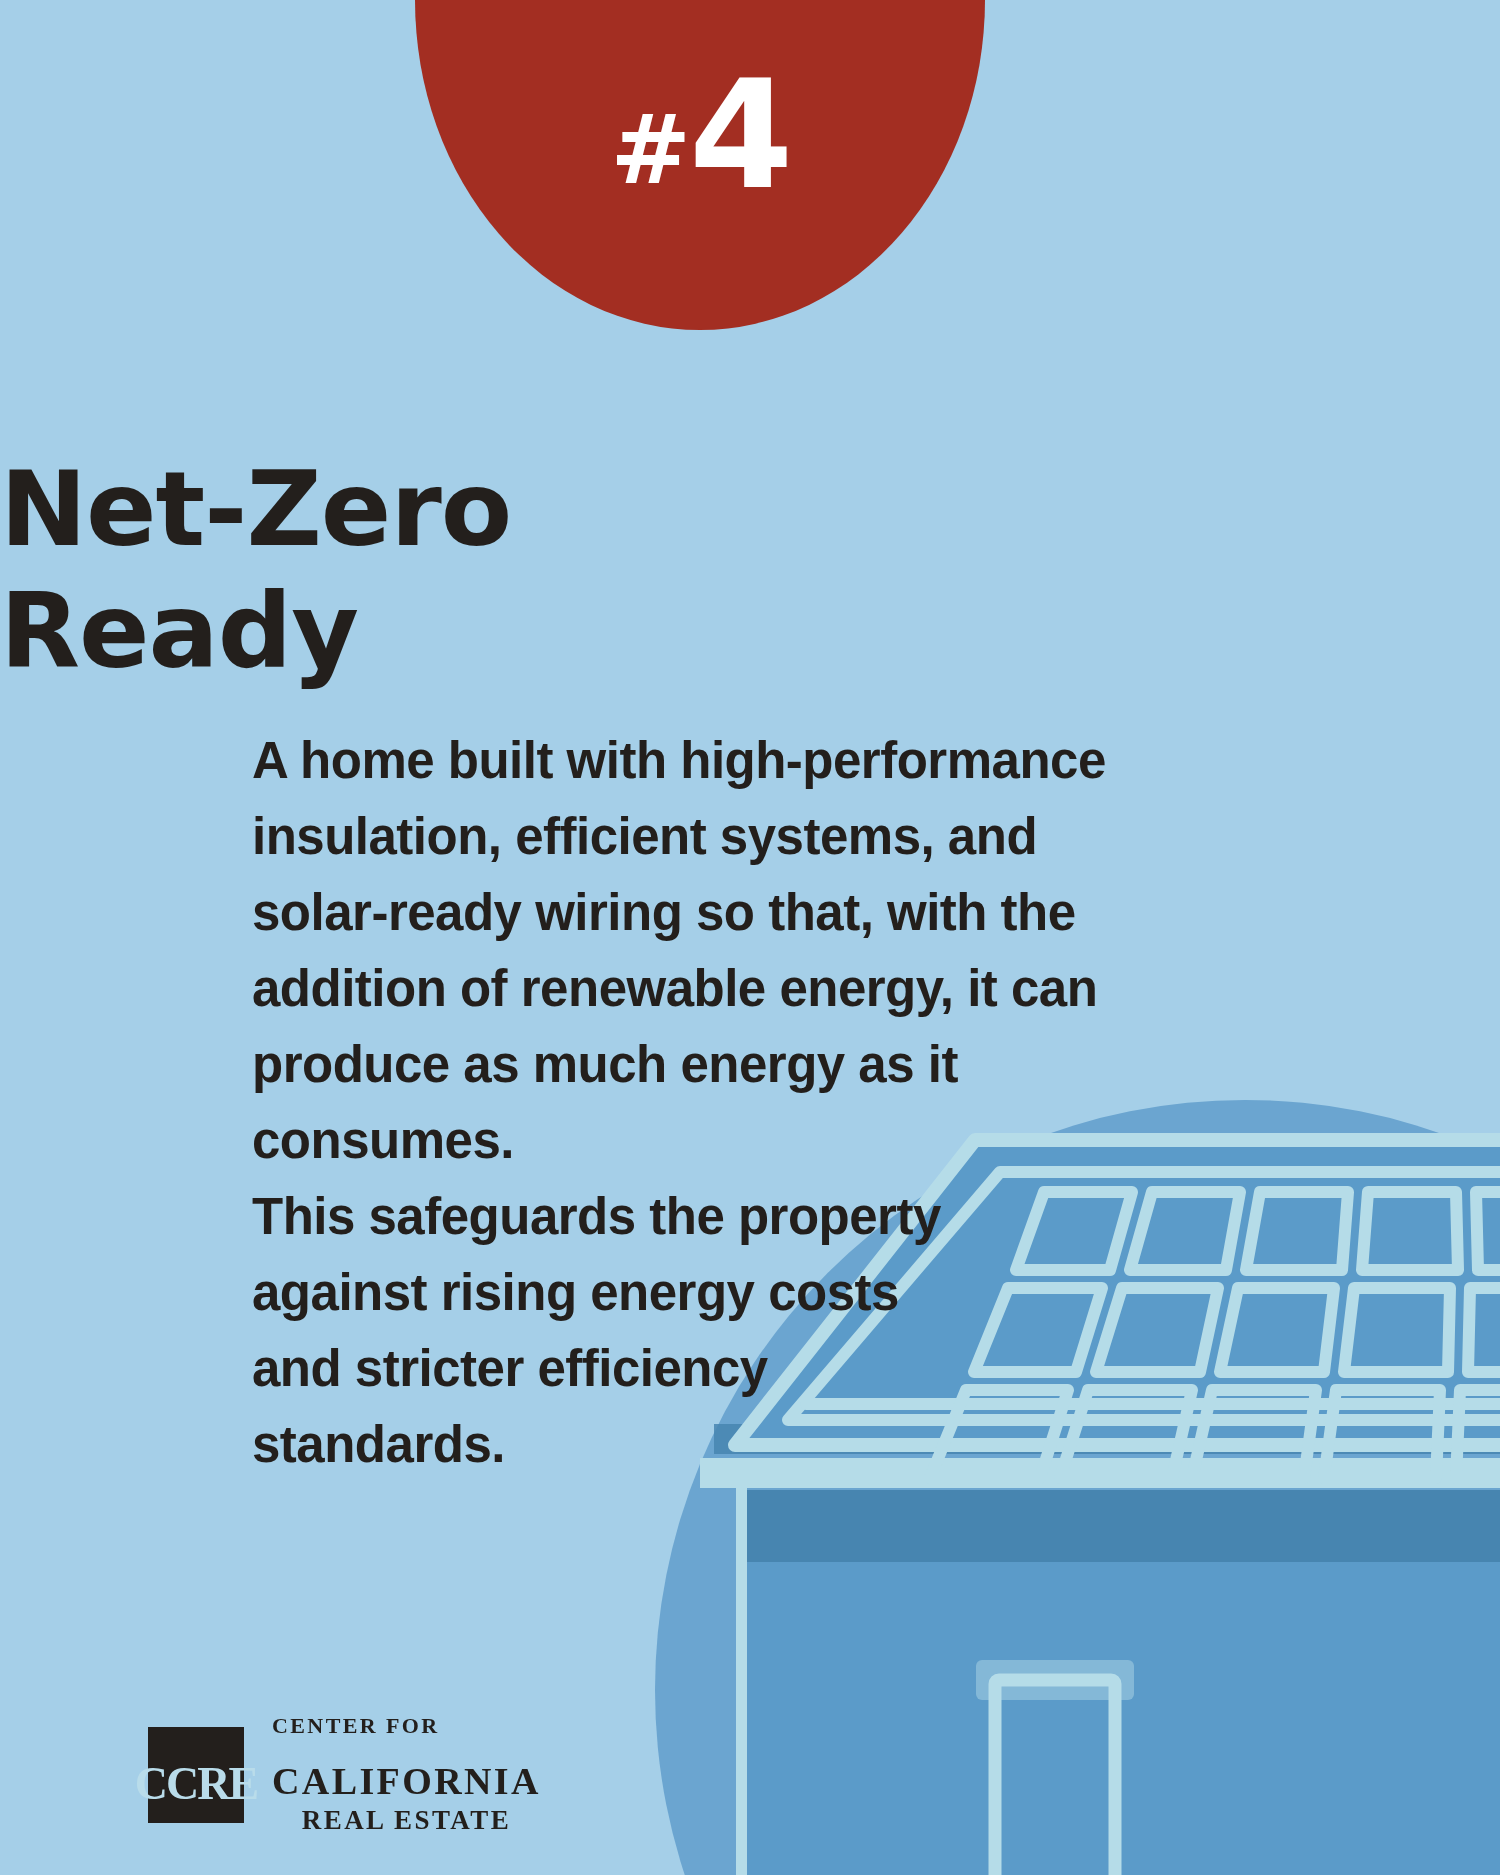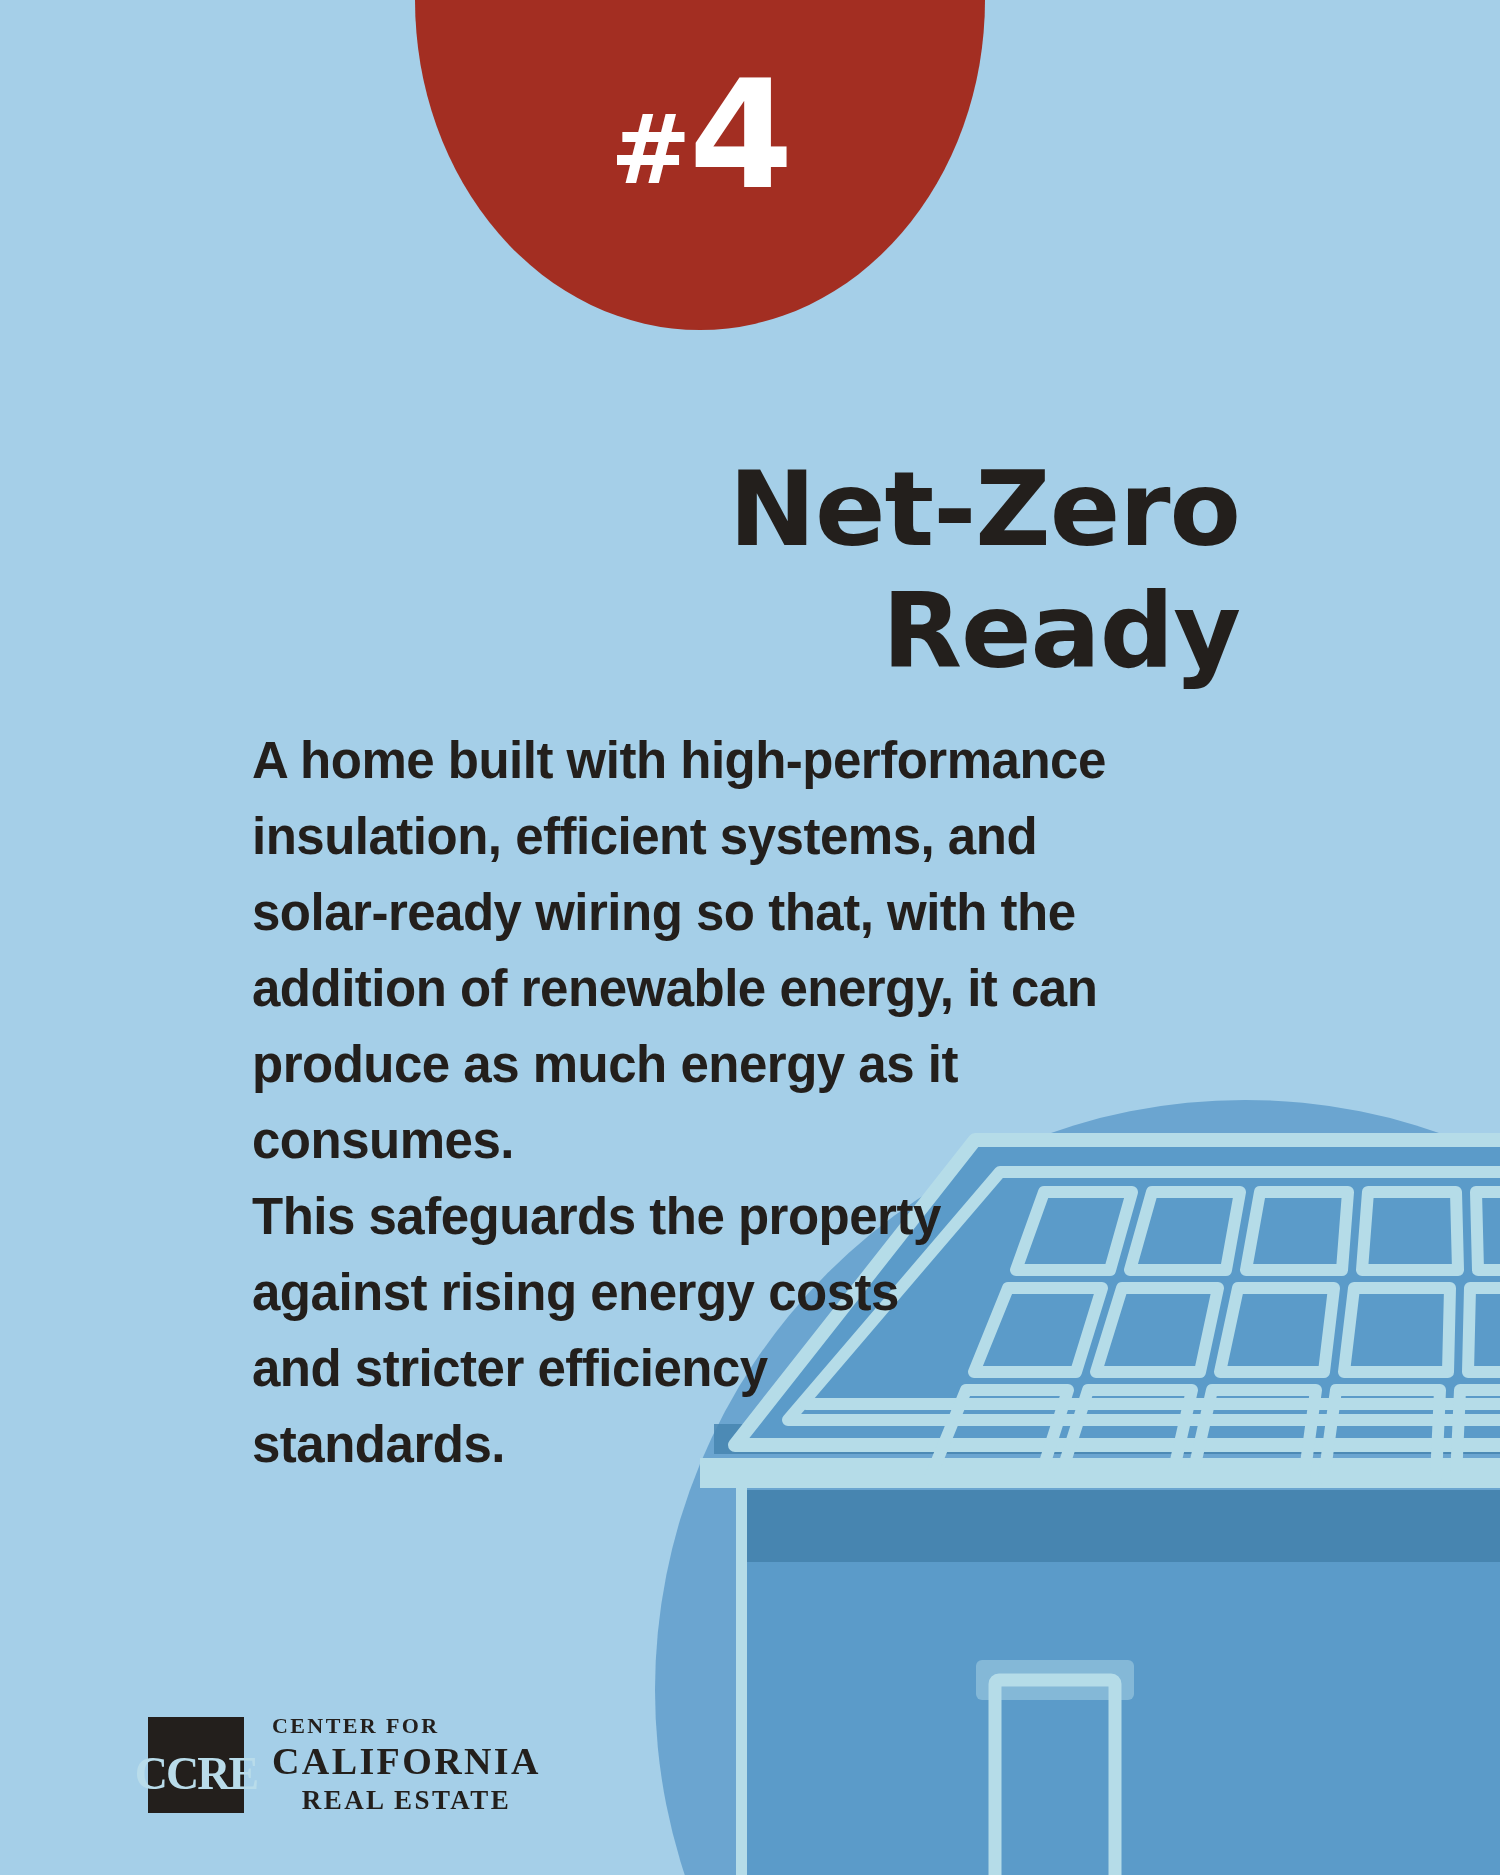--- a/index.html
+++ b/index.html
@@ -59,21 +59,21 @@
     top: -4px;
     letter-spacing: -2px;
   }
 
   
   .headline {
     position: absolute;
     left: 0;
     top: 378px;
     width: 1240px;
-    text-align: right;
+    text-align: left;
     color: #231f1c;
     font-family: "DejaVu Sans", sans-serif;
     font-weight: bold;
     font-size: 104px;
     line-height: 1.18;
     letter-spacing: -1px;
   }
   .headline span { display: block; }
 
   
@@ -140,20 +140,21 @@
   }
   .logo-line1 {
     font-size: 22px;
     letter-spacing: 2.4px;
     line-height: 1.22;
   }
   .logo-line2 {
     font-size: 38px;
     letter-spacing: 2.4px;
     line-height: 1.15;
+    margin-top: 20px;
   }
   .logo-line3 {
     font-size: 27px;
     letter-spacing: 2.4px;
     line-height: 1.22;
     text-align: center;
   }
 </style>
 </head>
 <body>

